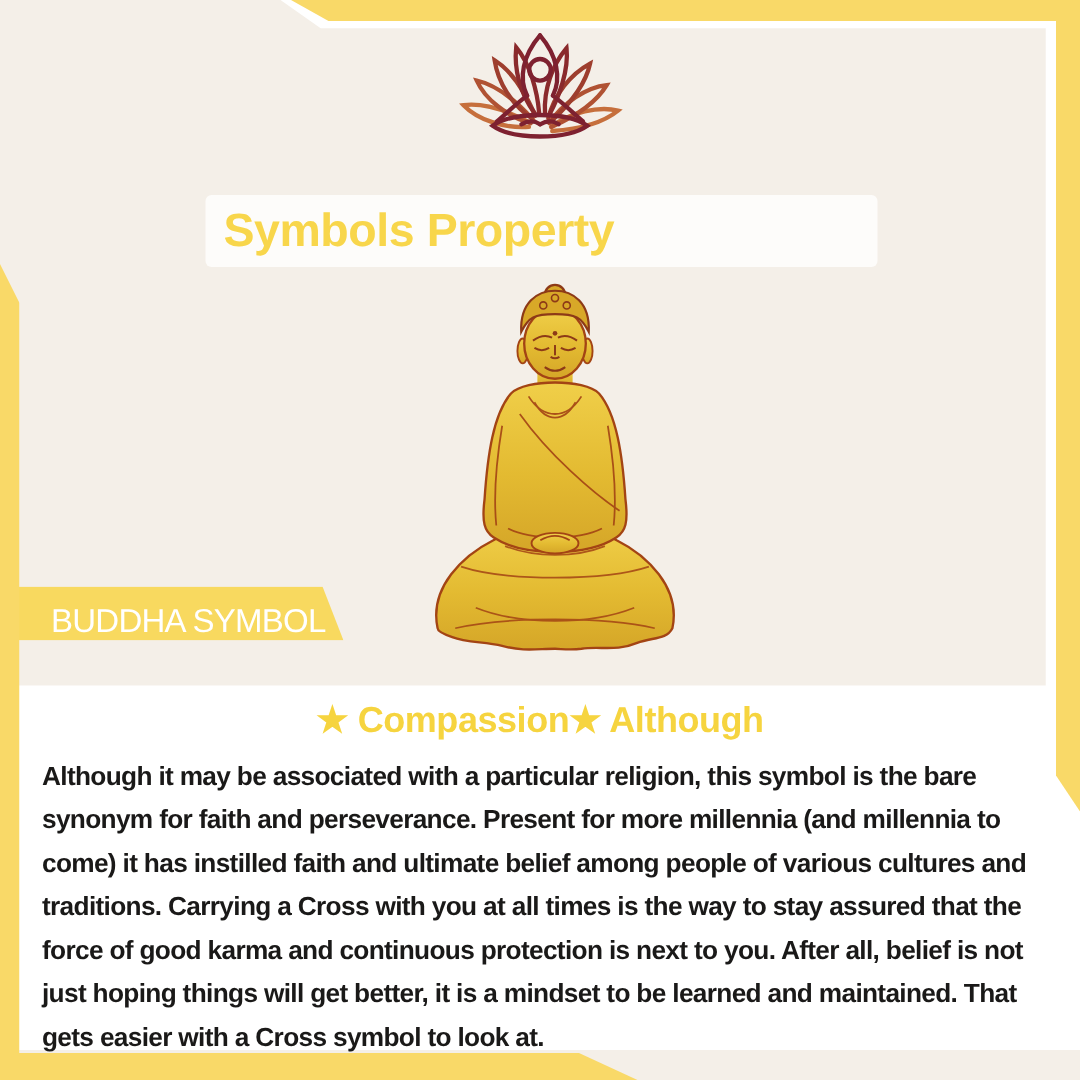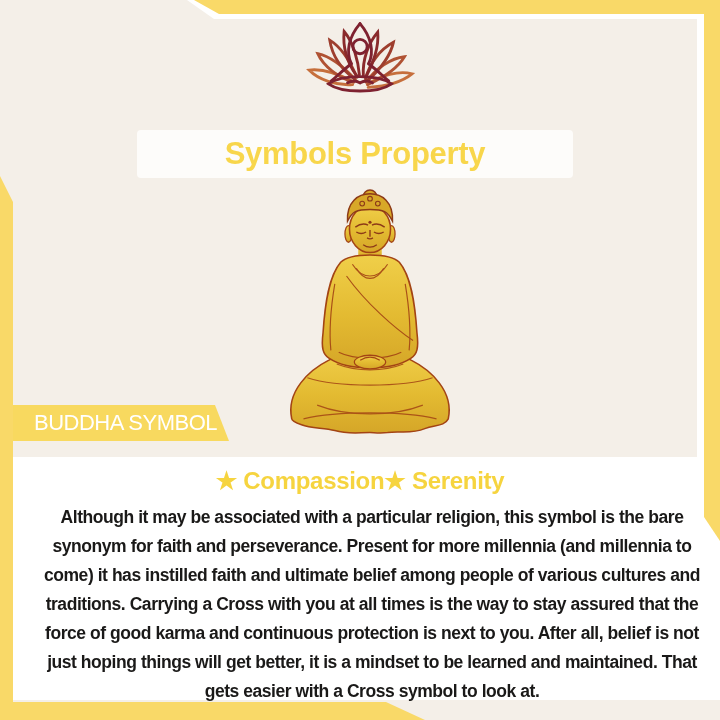--- a/index.html
+++ b/index.html
@@ -24,51 +24,51 @@
   .brand-name{
     left:0;top:100px;width:720px;height:24px;
     text-align:center;font-family:"Liberation Serif", serif;
     font-size:17px;font-weight:600;letter-spacing:4px;color:#473a31;
   }
 
   
   .title-band{
     left:137px;top:130px;width:436px;height:48px;
     background:#fdfcfa;border-radius:4px;
-    display:flex;align-items:center;justify-content:center;
+    display:flex;align-items:center;justify-content:flex-start;padding-left:12px;
   }
   .title-band .txt{
     font-size:31px;font-weight:700;color:#f8d64b;letter-spacing:-0.3px;
   }
 
   
   .buddha-svg{left:278px;top:186px;width:184px;height:270px;}
 
   
   .ribbon{
-    left:0;top:405px;width:236px;height:36px;
+    left:0;top:391px;width:236px;height:36px;
     background:#f8d95f;
     clip-path:polygon(0 0,215px 0,229px 36px,0 36px);
-    display:flex;align-items:center;
+    display:flex;align-items:flex-end;
   }
   .ribbon .txt{
     padding-left:34px;color:#ffffff;font-size:22px;font-weight:400;
     letter-spacing:-0.5px;white-space:nowrap;
   }
 
   
   .white-panel{left:0;top:457px;width:720px;height:243px;background:#ffffff;}
   .heading{
     left:0;top:464px;width:720px;height:34px;line-height:34px;
     text-align:center;color:#f6d43f;font-size:24px;font-weight:700;letter-spacing:-0.3px;
   }
   .body-text{
     left:28px;top:503px;width:666px;
     color:#1a1918;font-size:17.5px;line-height:29px;font-weight:700;
-    letter-spacing:-0.45px;text-align:center;margin-left:11px;
+    letter-spacing:-0.45px;text-align:left;
   }
 </style>
 </head>
 <body>
 
 <div class="canvas">
 
   <svg class="abs logo-svg" viewBox="0 0 170 92">
     <g fill="none" stroke-linecap="round">
 
@@ -165,21 +165,21 @@
     </g>
     <circle cx="94" cy="37" r="1.6" fill="#8d3a17"></circle>
   </svg>
 
   <div class="abs white-panel"></div>
 
   <div class="abs ribbon">
     <span class="txt">BUDDHA SYMBOL</span>
   </div>
 
-  <div class="abs heading">★ Compassion★ Serenity</div>
+  <div class="abs heading">★ Compassion★ Although</div>
   <div class="abs body-text">Although it may be associated with a particular religion, this symbol is the bare synonym for faith and perseverance. Present for more millennia (and millennia to come) it has instilled faith and ultimate belief among people of various cultures and traditions. Carrying a Cross with you at all times is the way to stay assured that the force of good karma and continuous protection is next to you. After all, belief is not just hoping things will get better, it is a mindset to be learned and maintained. That gets easier with a Cross symbol to look at.</div>
 
   <div class="full seam-top"></div>
   <div class="full seam-right"></div>
   <div class="full frame-top"></div>
   <div class="full frame-right"></div>
   <div class="full frame-left"></div>
   <div class="full frame-bottom"></div>
 
 </div>

